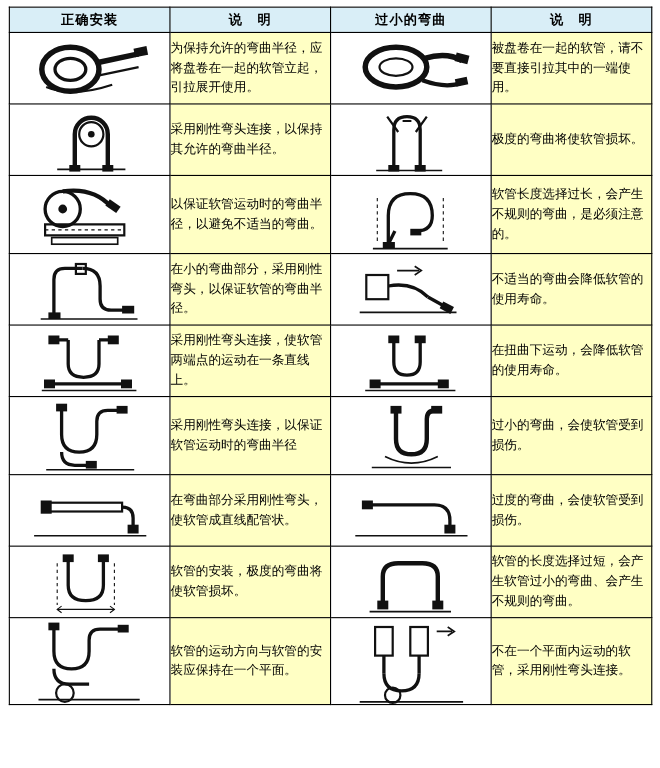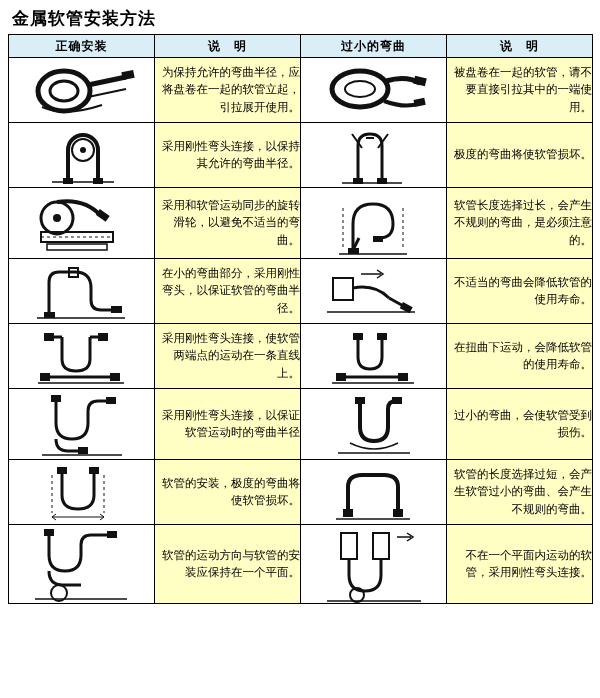--- a/index.html
+++ b/index.html
@@ -54,35 +54,34 @@
     background: #ffffff;
     text-align: center;
     height: 64px;
   }
   td.txt-cell {
     background: #ffffc4;
     font-size: 11.5px;
     line-height: 1.55;
     color: #000000;
     padding: 5px 7px;
-    text-align: right;
+    text-align: left;
   }
   .fig {
     display: block;
     margin: 0 auto;
   }
   
   .row-tall td.img-cell { height: 70px; }
 </style>
 </head>
 <body>
 
 <div class="page">
 
-  <div class="title">金属软管安装方法</div>
 
   <table class="guide">
     <colgroup>
       <col class="img-col">
       <col class="txt-col">
       <col class="img-col">
       <col class="txt-col">
     </colgroup>
     <thead>
       <tr>
@@ -149,21 +148,21 @@
           <svg class="fig" width="130" height="62" viewBox="0 0 130 62">
             <circle cx="40" cy="26" r="16" fill="none" stroke="#111" stroke-width="3"></circle>
             <circle cx="40" cy="26" r="4" fill="#111"></circle>
             <path d="M40 10 q28 -4 44 14" fill="none" stroke="#111" stroke-width="4"></path>
             <rect x="80" y="20" width="12" height="7" fill="#111" transform="rotate(35 86 23)"></rect>
             <path d="M24 40 L96 40 L96 50 L24 50 Z" fill="none" stroke="#111" stroke-width="2"></path>
             <path d="M24 45 L96 45" stroke="#111" stroke-width="1" stroke-dasharray="3 3"></path>
             <rect x="30" y="52" width="60" height="6" fill="none" stroke="#111" stroke-width="1.5"></rect>
           </svg>
         </td>
-        <td class="txt-cell">采用和软管运动同步的旋转滑轮，以避免不适当的弯曲。</td>
+        <td class="txt-cell">以保证软管运动时的弯曲半径，以避免不适当的弯曲。</td>
         <td class="img-cell">
           <svg class="fig" width="130" height="70" viewBox="0 0 130 70">
             <path d="M44 62 L44 36 q0 -20 20 -20 q20 0 20 20 q0 14 -14 14" fill="none" stroke="#111" stroke-width="3"></path>
             <path d="M50 50 q-6 12 -6 12" fill="none" stroke="#111" stroke-width="3"></path>
             <rect x="39" y="60" width="11" height="6" fill="#111"></rect>
             <rect x="64" y="48" width="10" height="6" fill="#111"></rect>
             <path d="M30 66 L98 66" stroke="#111" stroke-width="1.5"></path>
             <path d="M34 20 L34 60" stroke="#111" stroke-width="1" stroke-dasharray="3 3"></path>
             <path d="M94 20 L94 60" stroke="#111" stroke-width="1" stroke-dasharray="3 3"></path>
           </svg>
@@ -242,20 +241,41 @@
             <path d="M46 12 L46 38 q0 14 14 14 q14 0 14 -14 L74 20 q0 -8 8 -8" fill="none" stroke="#111" stroke-width="4"></path>
             <rect x="41" y="8" width="10" height="7" fill="#111"></rect>
             <rect x="78" y="8" width="10" height="7" fill="#111"></rect>
             <path d="M36 54 q24 12 48 0" stroke="#111" stroke-width="1.5" fill="none"></path>
             <path d="M24 64 L96 64" stroke="#111" stroke-width="1.5"></path>
           </svg>
         </td>
         <td class="txt-cell">过小的弯曲，会使软管受到损伤。</td>
       </tr>
 
+      <tr>
+        <td class="img-cell">
+          <svg class="fig" width="125" height="55" viewBox="0 0 125 55">
+            <rect x="26" y="20" width="66" height="8" fill="none" stroke="#111" stroke-width="2"></rect>
+            <path d="M92 24 q10 0 10 10 L102 44" fill="none" stroke="#111" stroke-width="3"></path>
+            <rect x="18" y="18" width="10" height="12" fill="#111"></rect>
+            <rect x="97" y="40" width="10" height="8" fill="#111"></rect>
+            <path d="M12 50 L114 50" stroke="#111" stroke-width="1.5"></path>
+          </svg>
+        </td>
+        <td class="txt-cell">在弯曲部分采用刚性弯头，使软管成直线配管状。</td>
+        <td class="img-cell">
+          <svg class="fig" width="125" height="55" viewBox="0 0 125 55">
+            <path d="M26 22 L84 22 q14 0 14 14 L98 44" fill="none" stroke="#111" stroke-width="3"></path>
+            <rect x="18" y="18" width="10" height="8" fill="#111"></rect>
+            <rect x="93" y="40" width="10" height="8" fill="#111"></rect>
+            <path d="M12 50 L114 50" stroke="#111" stroke-width="1.5"></path>
+          </svg>
+        </td>
+        <td class="txt-cell">过度的弯曲，会使软管受到损伤。</td>
+      </tr>
 
       <tr>
         <td class="img-cell">
           <svg class="fig" width="120" height="62" viewBox="0 0 120 62">
             <path d="M40 10 L40 34 q0 14 16 14 q16 0 16 -14 L72 10" fill="none" stroke="#111" stroke-width="3"></path>
             <rect x="35" y="6" width="10" height="7" fill="#111"></rect>
             <rect x="67" y="6" width="10" height="7" fill="#111"></rect>
             <path d="M30 14 L30 52 M82 14 L82 52" stroke="#111" stroke-width="1" stroke-dasharray="3 3"></path>
             <path d="M30 56 L82 56" stroke="#111" stroke-width="1"></path>
             <path d="M34 53 L30 56 L34 59 M78 53 L82 56 L78 59" fill="none" stroke="#111" stroke-width="1"></path>

